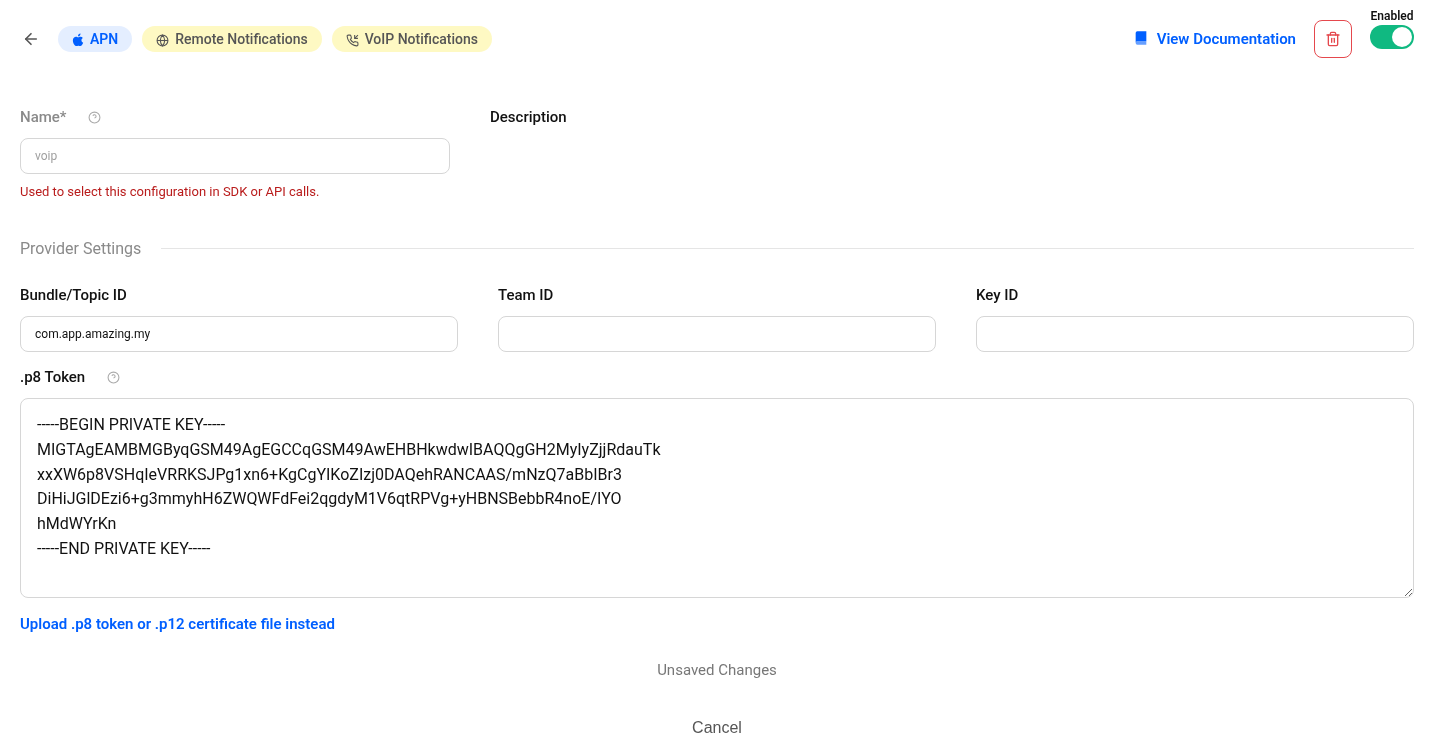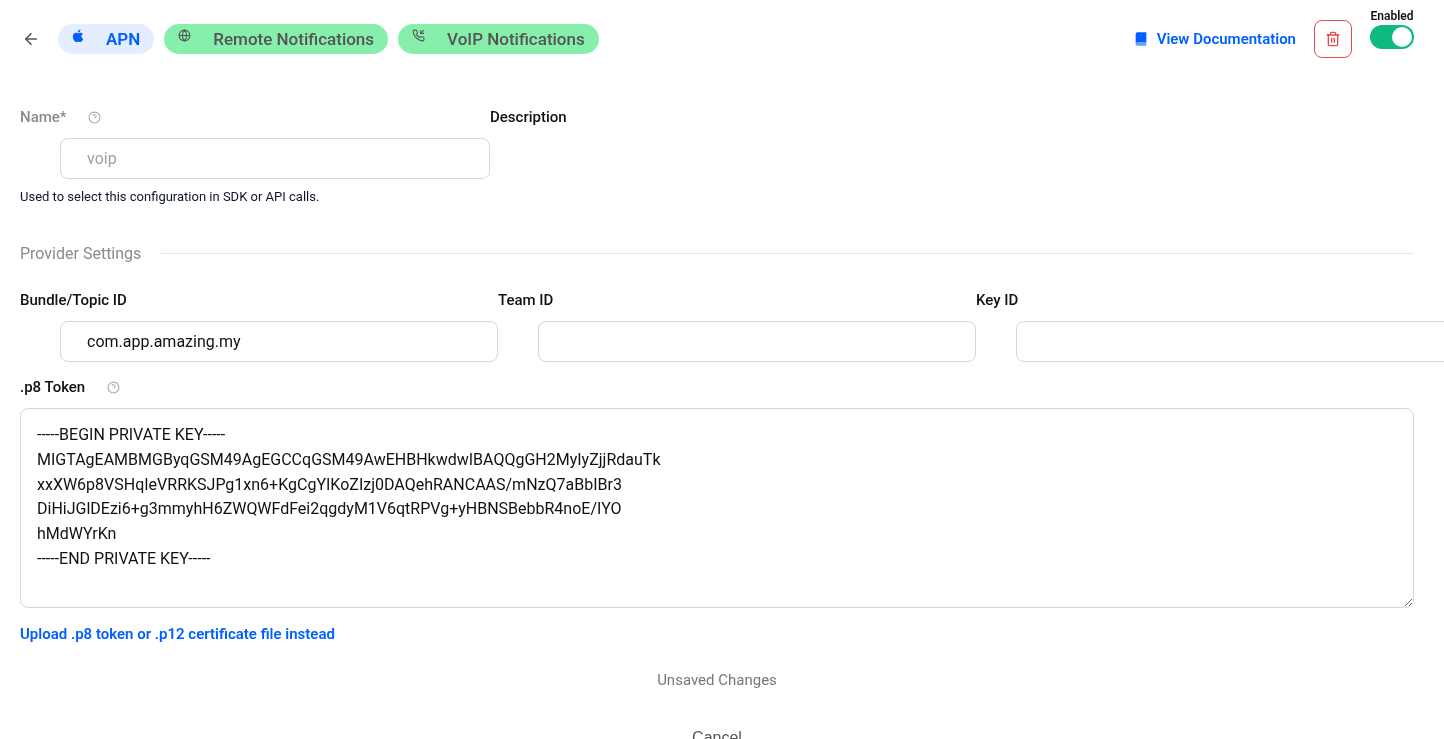--- a/index.html
+++ b/index.html
@@ -31,47 +31,46 @@
     color: #111;
     margin-right: 8px;
   }
   .badges {
     display: flex;
     gap: 10px;
     align-items: center;
   }
   .badge {
     display: inline-flex;
-    align-items: flex-start;
-    gap: 22px;
+    align-items: flex-end;
+    gap: 6px;
     padding: 5px 14px;
     border-radius: 16px;
-    font-size: 17px;
+    font-size: 14px;
     font-weight: 500;
   }
   .badge-apn {
     background: #e4eeff;
     color: #005fff;
     font-weight: 600;
   }
   .badge-gray {
-    background: #86efac;
+    background: #fef9c3;
     color: #555;
   }
   .header-right {
     margin-left: auto;
     display: flex;
     align-items: center;
     gap: 18px;
   }
   .doc-link {
     color: #005fff;
     font-weight: 600;
     display: inline-flex;
-    align-items: center;
     gap: 8px;
     cursor: pointer;
     font-size: 15px;
   }
   .delete-btn {
     border: 1.5px solid #e5484d;
     background: #fff;
     color: #e5484d;
     width: 38px;
     height: 38px;
@@ -134,38 +133,37 @@
   }
   .field-label.muted {
     color: #8a8a8a;
   }
   .help-icon {
     color: #aaa;
     font-size: 12px;
   }
   .text-input {
     width: 100%;
-    padding: 10px 26px;
-    font-size: 16px;
+    padding: 10px 14px;
+    font-size: 12px;
     border: 1px solid #d6d6d6;
     border-radius: 8px;
     outline: none;
     color: #111;
     font-family: inherit;
-    margin-left: 40px;
   }
   .text-input::placeholder {
     color: #a0a0a0;
   }
   .text-input.focused {
     border: 1.5px solid #005fff;
   }
   .helper-text {
     font-size: 13px;
-    color: #0f172a;
+    color: #b91c1c;
     margin-top: 10px;
   }
 
   .section-divider {
     display: flex;
     align-items: center;
     gap: 20px;
     margin-top: 40px;
   }
   .section-title {

